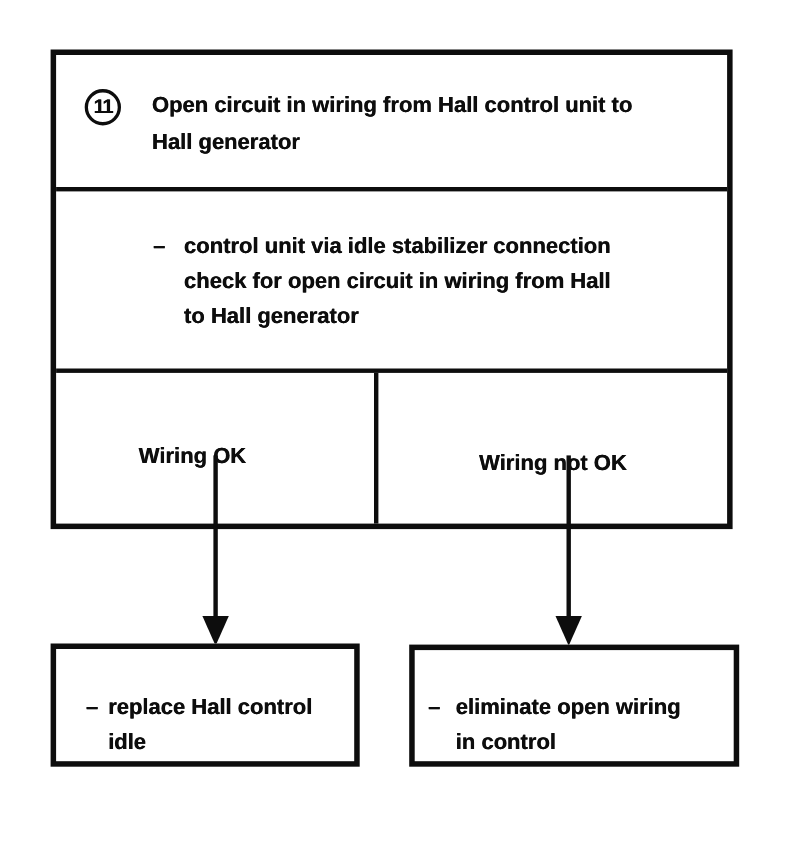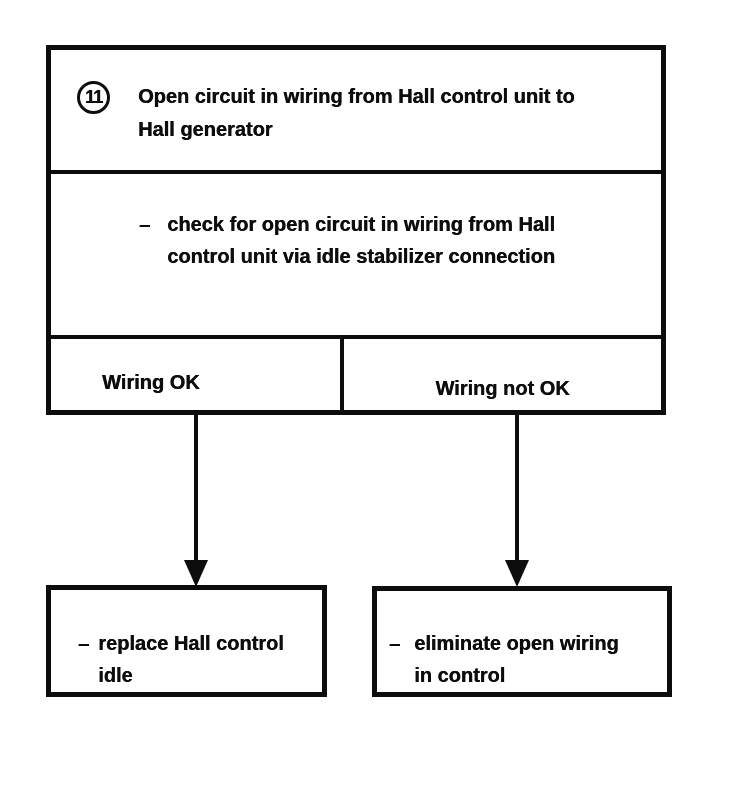--- a/index.html
+++ b/index.html
@@ -16,21 +16,21 @@
   .txt{
     font-size:20px;
     line-height:32px;
     text-shadow:0.4px 0 0 currentColor;
     white-space:nowrap;
   }
 
   
   .main-box{
     position:absolute;left:46px;top:45px;
-    width:620px;height:370px;
+    width:620px;height:436px;
     border:5px solid #0d0d0d;
     display:flex;flex-direction:column;
     background:#ffffff;
   }
   .row-title{position:relative;height:120px;}
   .step-badge{
     position:absolute;left:26px;top:31px;
     width:33px;height:33px;
     border:3.5px solid #0d0d0d;border-radius:50%;
     display:flex;align-items:center;justify-content:center;
@@ -51,21 +51,21 @@
 
   .row-outcomes{
     flex:1;
     border-top:4px solid #0d0d0d;
     display:flex;
   }
   .cell-ok{
     width:293px;
     border-right:4px solid #0d0d0d;
     display:flex;align-items:center;
-    padding:14px 0 0 51px;
+    padding:14px 0 0 75px;
   }
   .cell-not-ok{
     flex:1;
     display:flex;align-items:center;justify-content:center;
     padding-top:26px;
   }
 
   
   .flow-arrow{position:absolute;width:24px;}
   .arrow-shaft{
@@ -103,22 +103,23 @@
       </div>
       <div class="title-text txt">
         <span style="display:block">Open circuit in wiring from Hall control unit to</span>
         <span style="display:block">Hall generator</span>
       </div>
     </div>
 
     <div class="row-check txt">
       <span class="dash">–</span>
       <span>
+        <span style="display:block">control unit via idle stabilizer connection</span>
         <span style="display:block">check for open circuit in wiring from Hall</span>
-        <span style="display:block">control unit via idle stabilizer connection</span>
+        <span style="display:block">to Hall generator</span>
       </span>
     </div>
 
     <div class="row-outcomes">
       <div class="cell-ok txt">
         <span>Wiring OK</span>
       </div>
       <div class="cell-not-ok txt">
         <span>Wiring not OK</span>
       </div>

